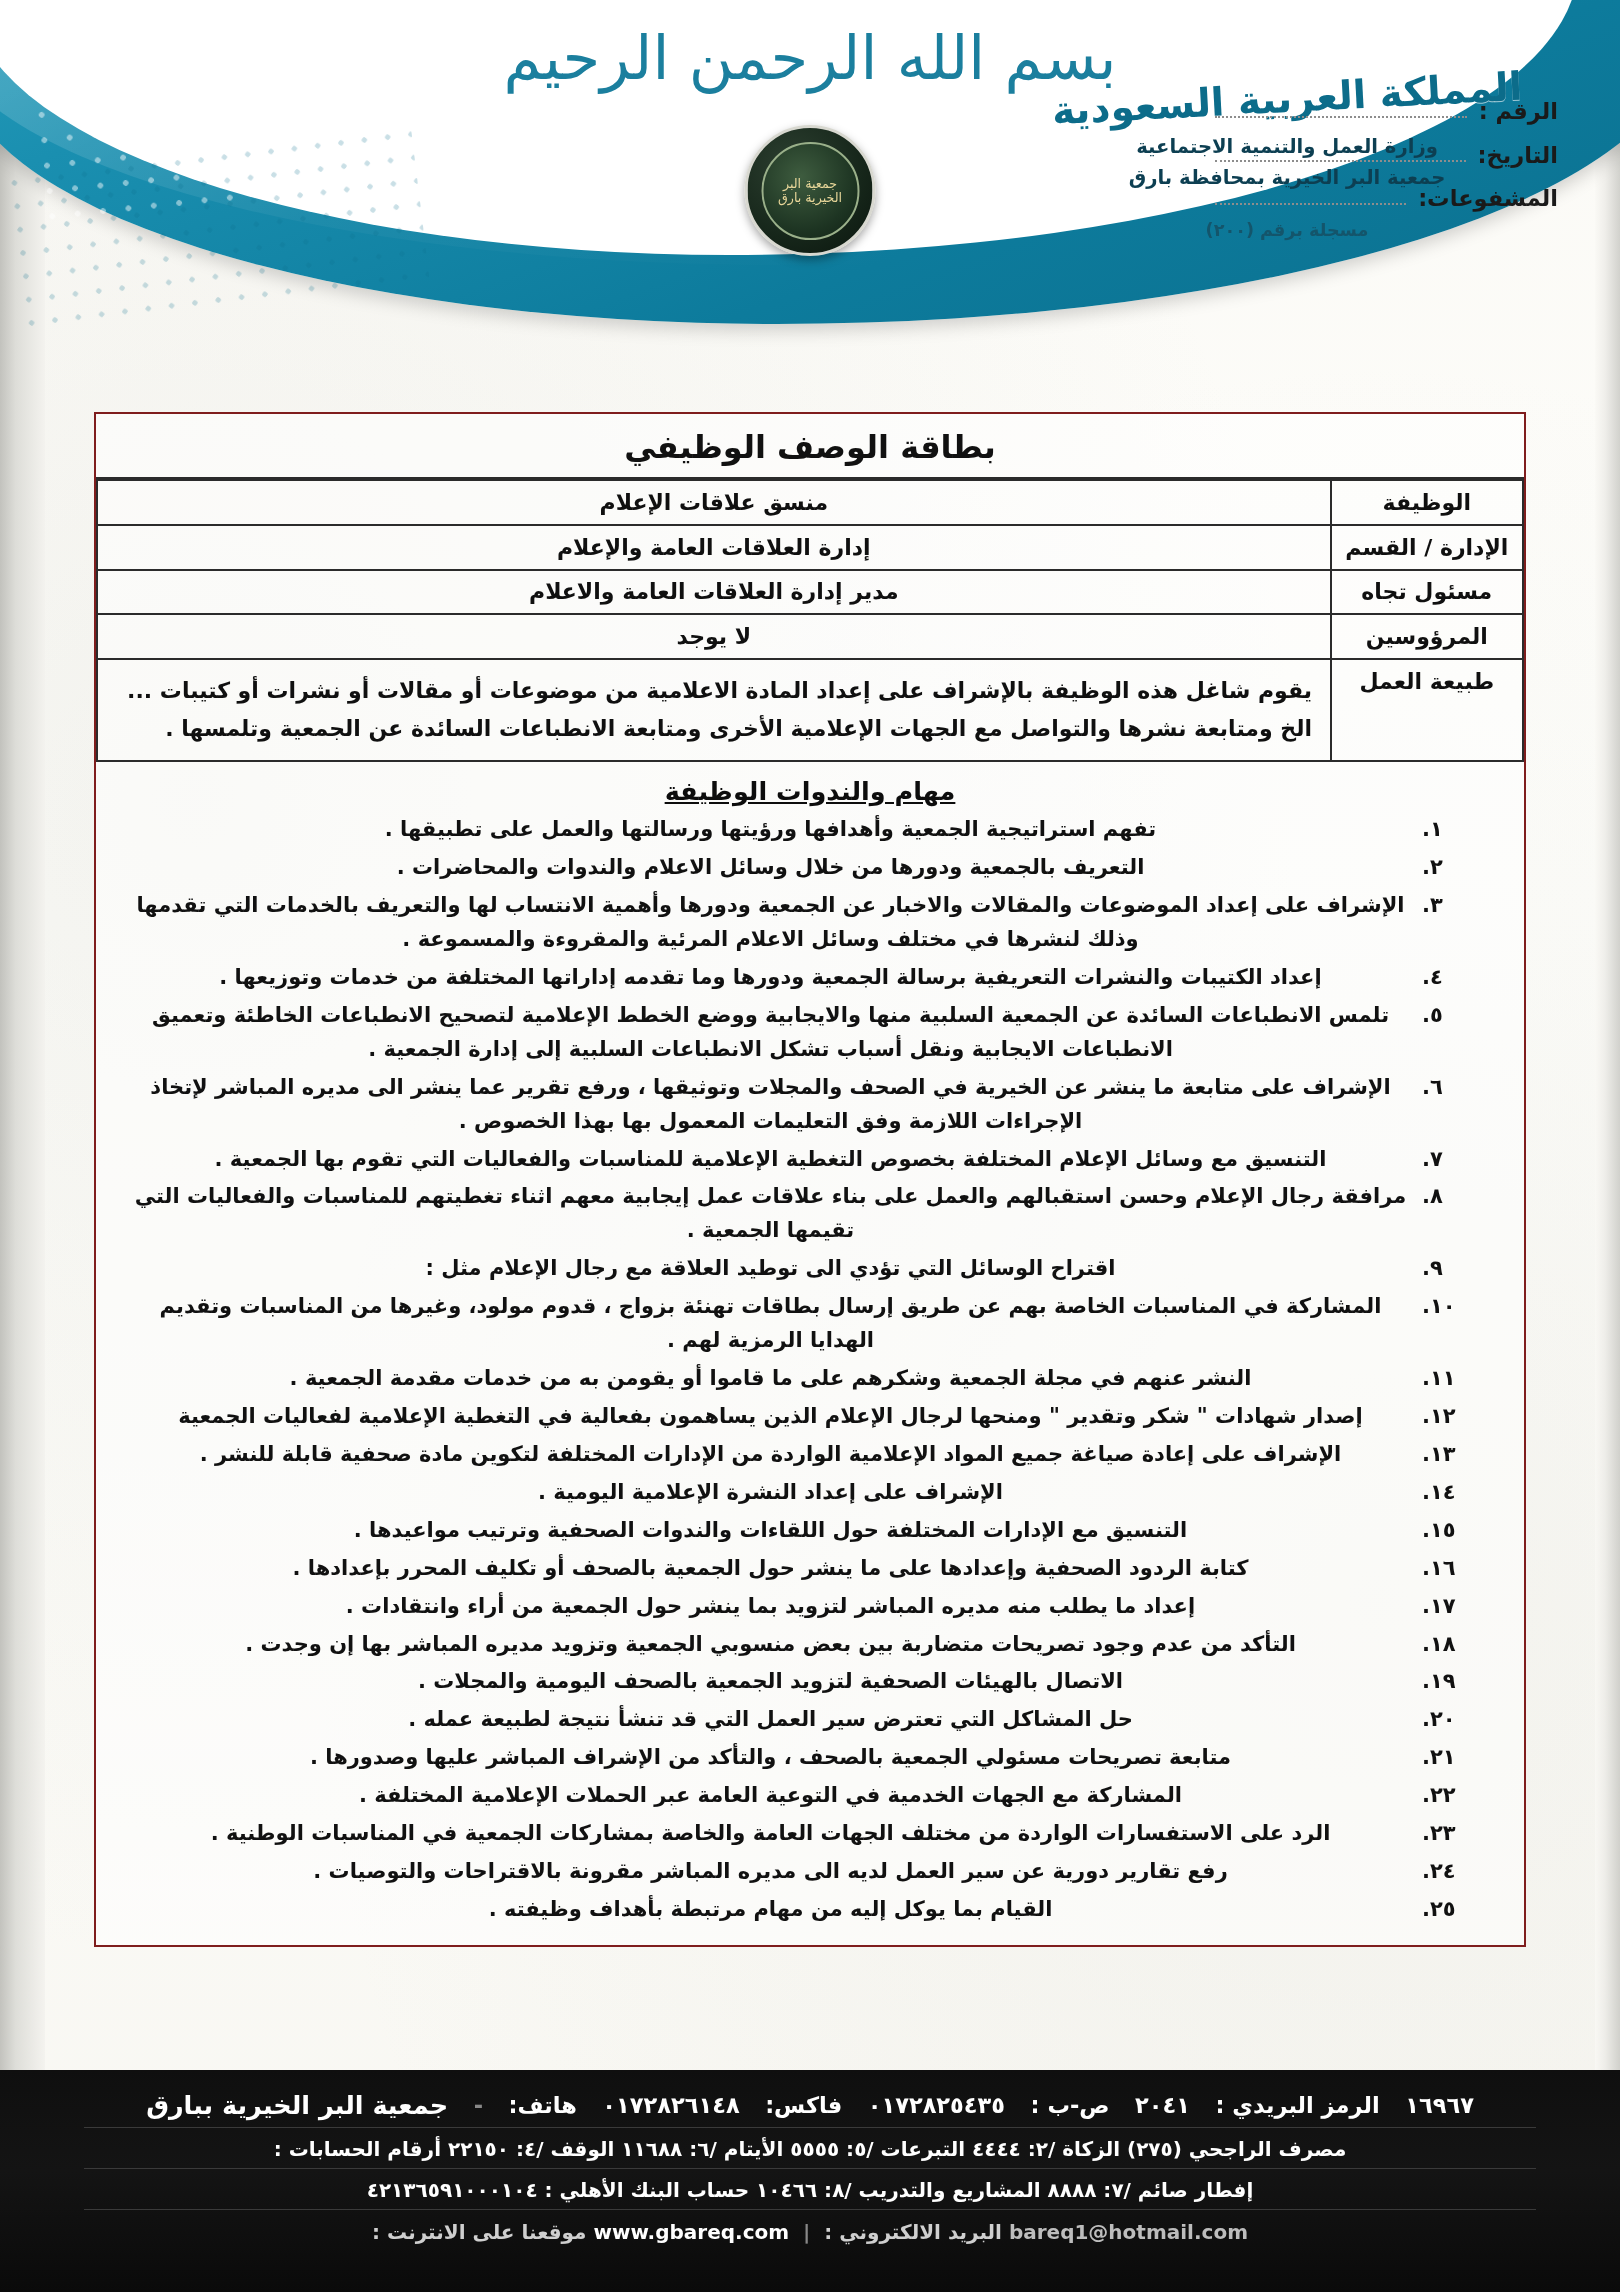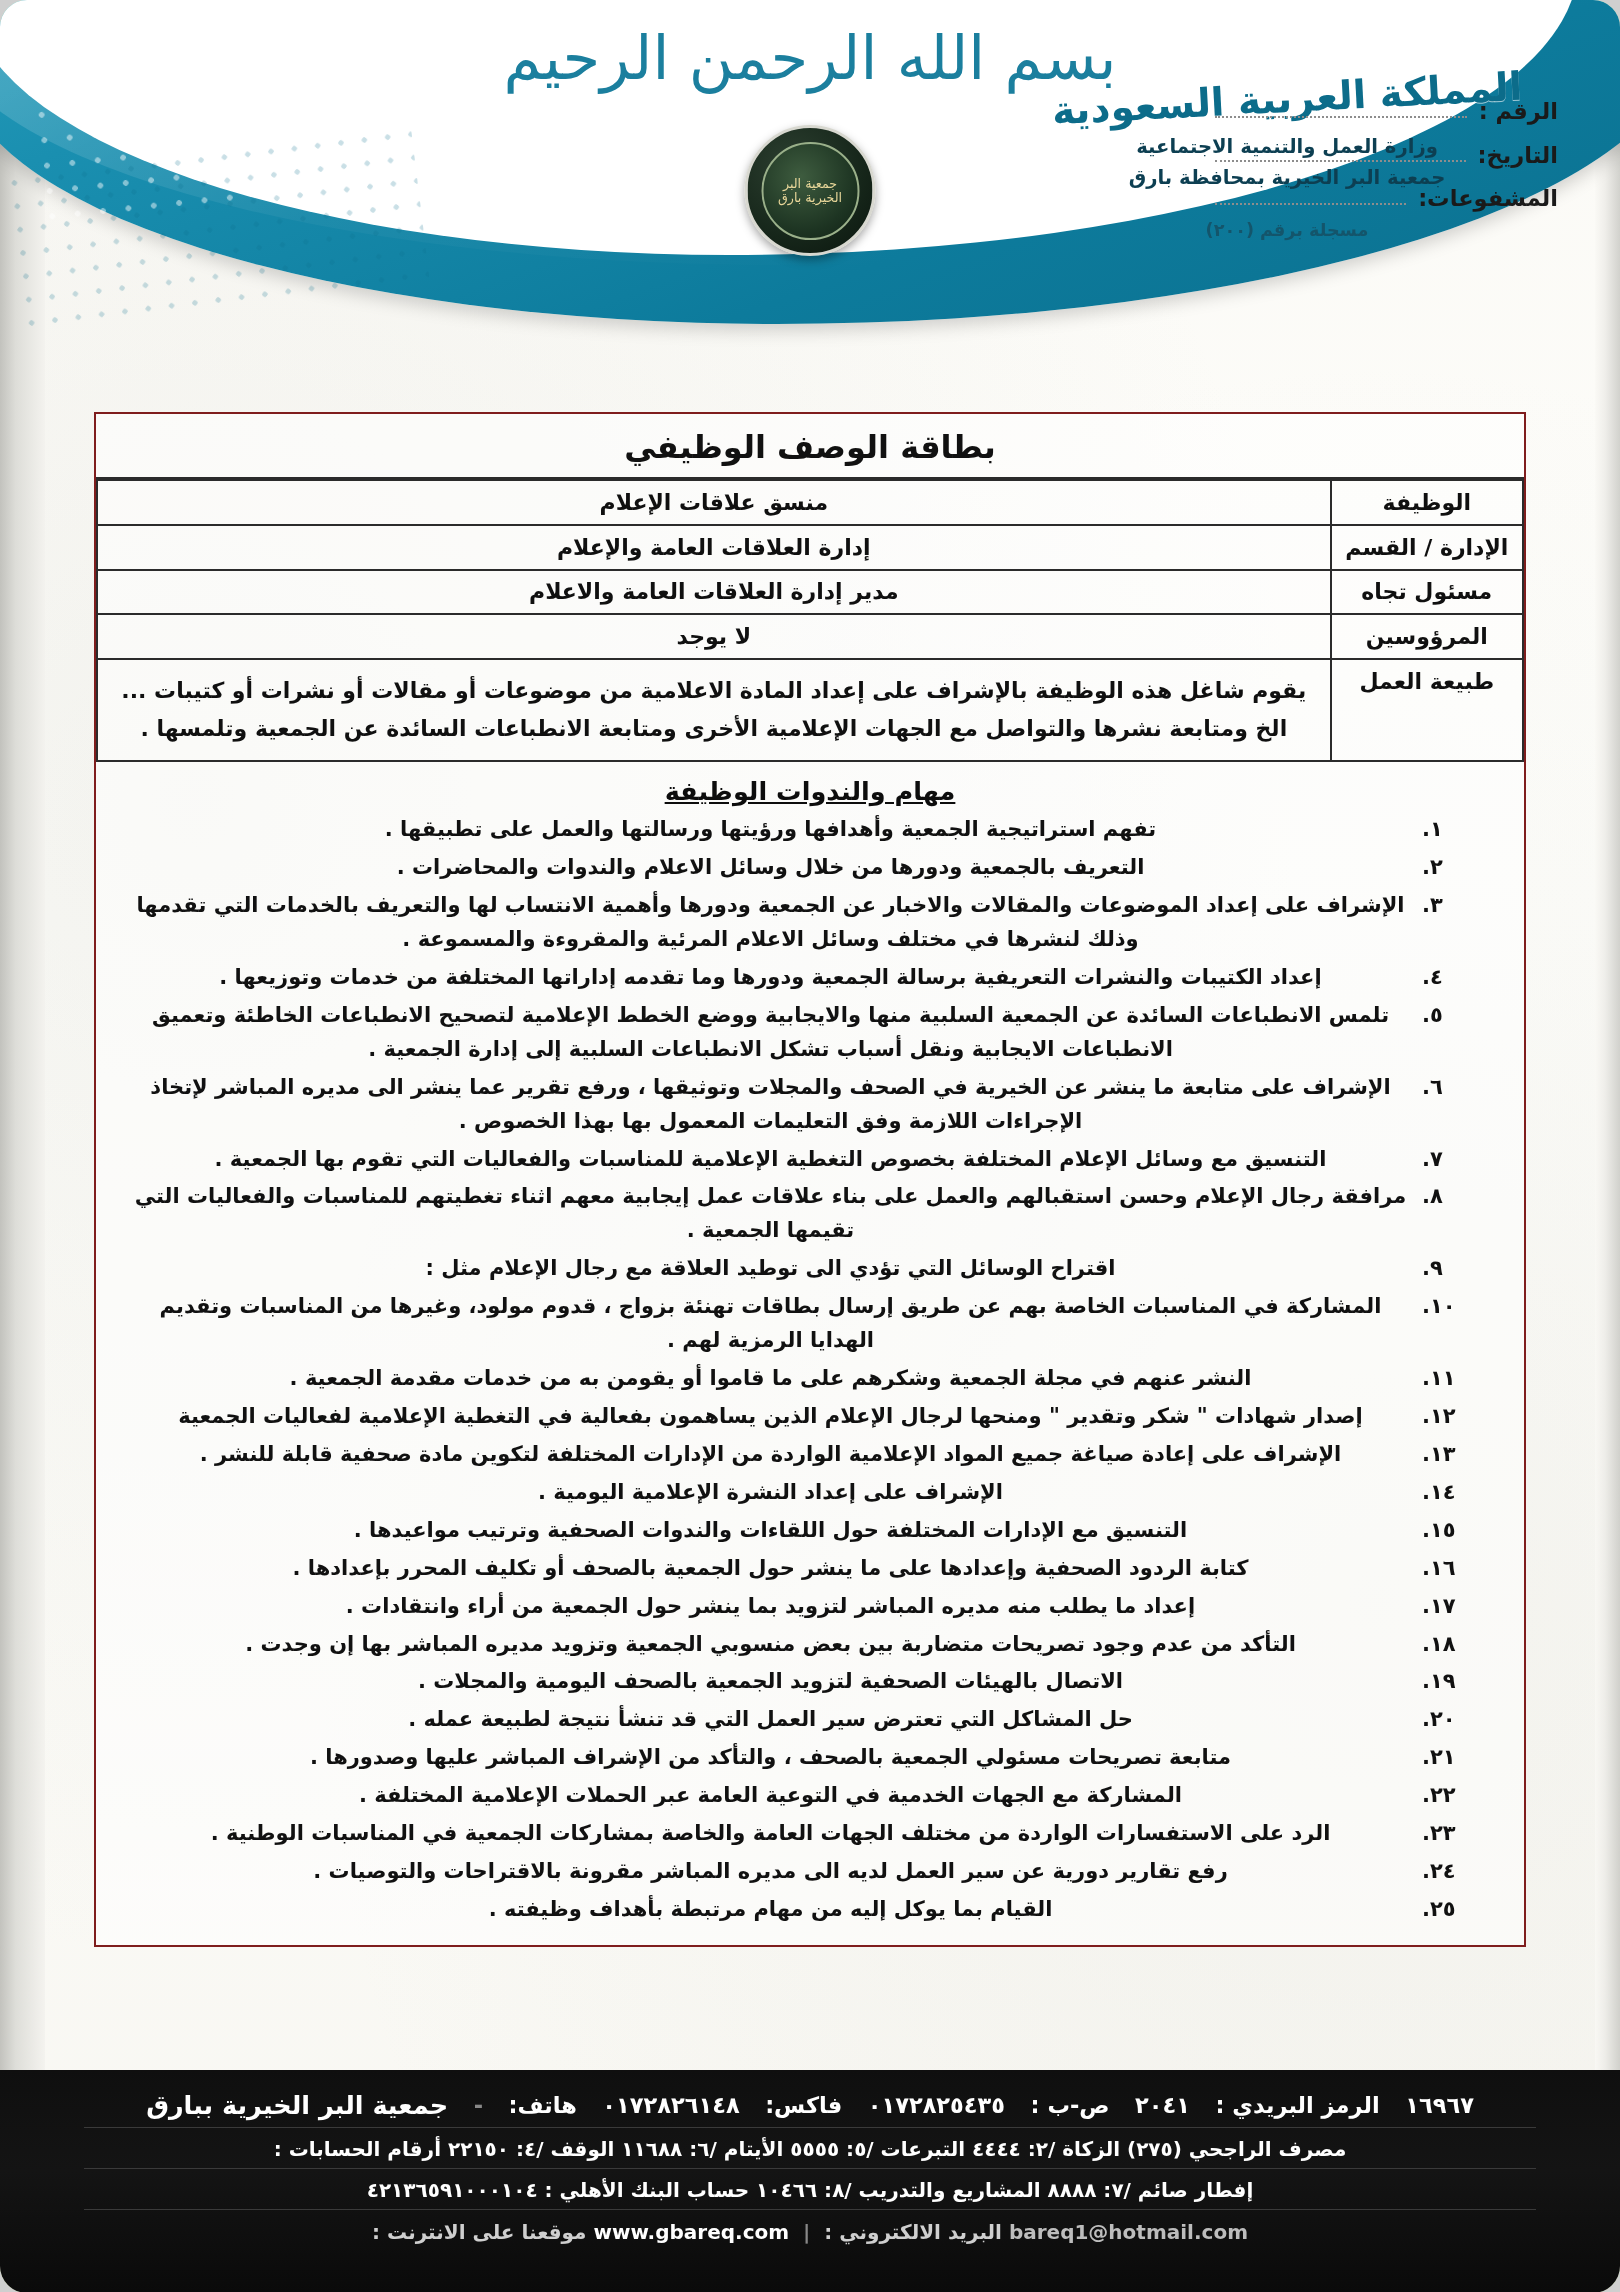--- a/index.html
+++ b/index.html
@@ -4,21 +4,20 @@
 <style>
   html,body{margin:0;padding:0;background:#cfcfcf;}
   body{font-family:"DejaVu Sans","Liberation Sans",sans-serif;}
   .page{
     position:relative;
     width:1620px;height:2293px;
     margin:0 auto;
     background:#bef264;
     overflow:hidden;
     box-sizing:border-box;
-    border-radius:27px;
   }
   
   .paper-tint{
     position:absolute;inset:0;
     background:
       radial-gradient(ellipse at 12% 35%, rgba(200,200,190,0.18) 0%, rgba(255,255,255,0) 55%),
       radial-gradient(ellipse at 85% 70%, rgba(205,205,195,0.16) 0%, rgba(255,255,255,0) 55%),
       linear-gradient(180deg,#fbfaf6 0%,#fdfdfa 40%,#f8f7f2 100%);
     pointer-events:none;
   }
@@ -134,21 +133,21 @@
     font-size:22px;color:#101010;font-weight:bold;
     vertical-align:top;
   }
   td.lbl{
     width:145px;text-align:center;white-space:nowrap;
   }
   td.val{
     text-align:center;
   }
   td.val.just{
-    text-align:center;line-height:1.75;padding:11.8px 17.6px;
+    text-align:right;line-height:1.75;padding:11.8px 17.6px;
   }
   .duties-head{
     text-align:center;font-size:25.5px;font-weight:bold;color:#0d0d0d;
     padding:13.7px 0 5.9px;
     text-decoration:underline;
   }
   ol.duties{
     margin:0;padding:0 55px 15.7px 29px;direction:rtl;
     list-style:none;counter-reset:d;
   }

